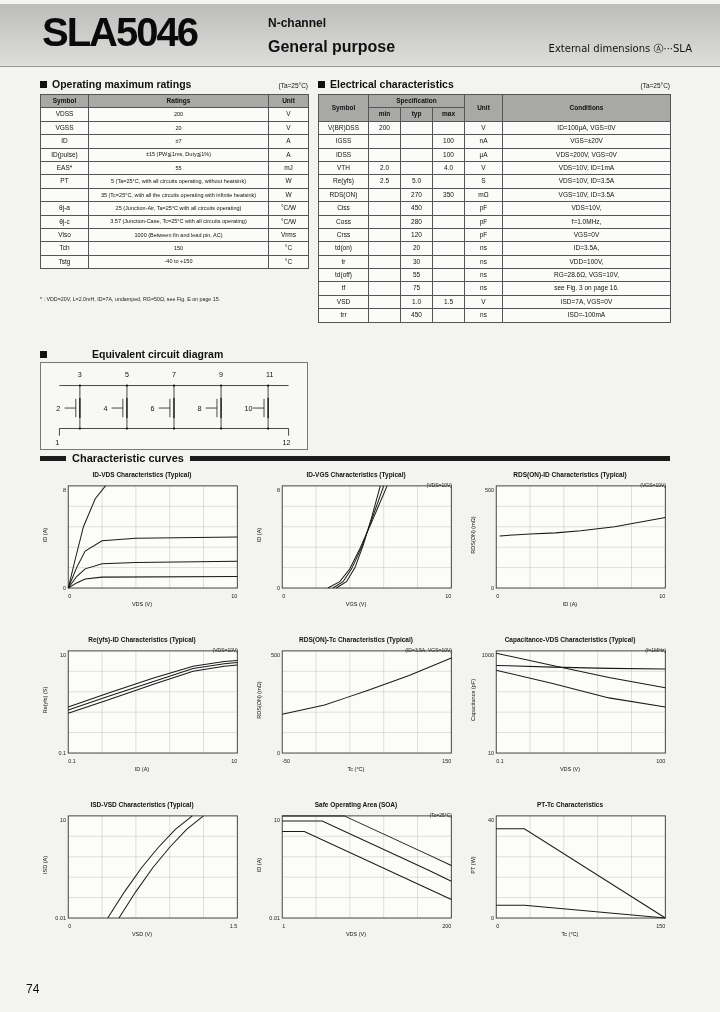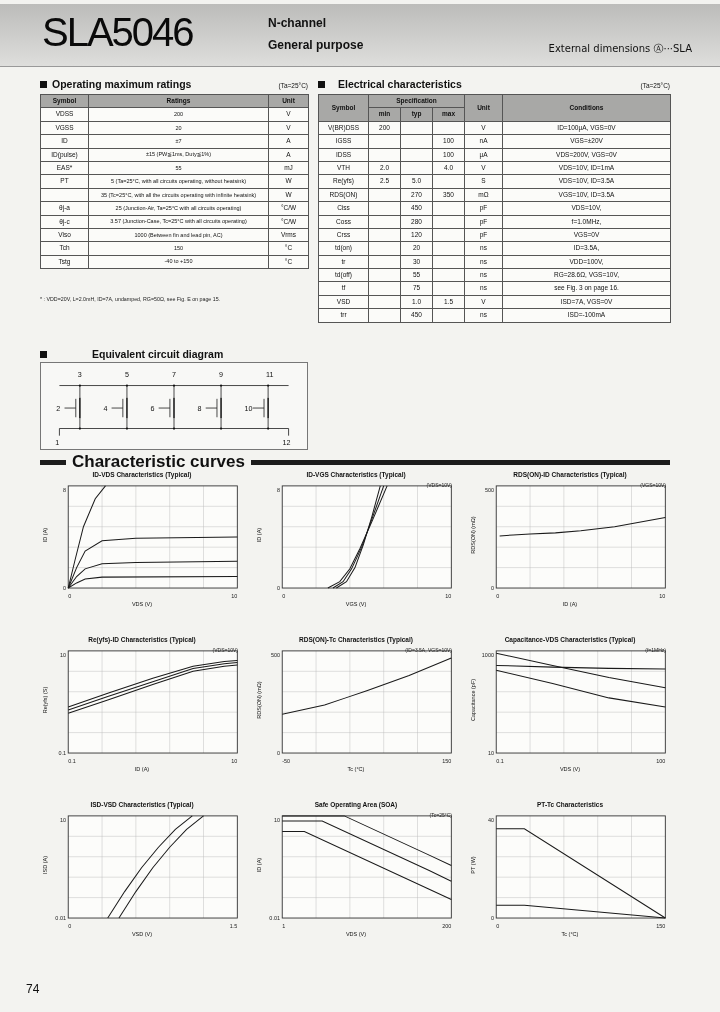--- a/index.html
+++ b/index.html
@@ -2,24 +2,24 @@
 <html><head>
 <meta charset="utf-8">
 <style>
   html,body{margin:0;padding:0;background:#d8d8d6;}
   .page{position:relative;width:720px;height:1012px;background:#f3f3f0;
         font-family:"Liberation Sans",sans-serif;color:#111;overflow:hidden;margin:0 auto;}
 
   
   .banner{position:absolute;left:0;top:4px;width:720px;height:62px;
           background:linear-gradient(#bcbcba,#dededc);border-bottom:1px solid #999;}
-  .part-number{position:absolute;left:42px;top:10px;font-size:40px;font-weight:normal;
+  .part-number{position:absolute;left:42px;top:10px;font-size:40px;font-weight:bold;
                letter-spacing:-2px;color:#0a0a0a;}
   .hdr-line1{position:absolute;left:268px;top:16px;font-size:12px;font-weight:bold;}
-  .hdr-line2{position:absolute;left:268px;top:38px;font-size:12px;font-weight:bold;}
+  .hdr-line2{position:absolute;left:268px;top:38px;font-size:16px;font-weight:bold;}
   .ext-dims{position:absolute;right:28px;top:42px;font-size:10px;
             font-family:"DejaVu Sans",sans-serif;margin-left:27px;}
 
   
   .sec-head{position:absolute;display:flex;align-items:baseline;font-size:10.5px;font-weight:bold;}
   .sq{display:inline-block;width:7px;height:7px;background:#111;margin-right:5px;align-self:center;}
   .tnote{margin-left:auto;font-size:6.5px;font-weight:normal;}
 
   
   table.tbl{border-collapse:collapse;table-layout:fixed;position:absolute;background:#fbfbf9;}
@@ -33,21 +33,21 @@
 
   
   .equiv-box{position:absolute;left:40px;top:362px;width:266px;height:86px;
              border:1px solid #777;background:#f8f8f6;}
   .equiv-box svg{display:block;width:100%;height:100%;}
   .equiv-box svg text{font-size:7px;fill:#111;}
 
   
   .curves-head{position:absolute;left:40px;top:452px;width:630px;display:flex;align-items:center;}
   .bar-short{width:26px;height:5px;background:#1c1c1c;margin-right:6px;}
-  .curves-title{font-size:17px;font-weight:bold;white-space:nowrap;}
+  .curves-title{font-size:11px;font-weight:bold;white-space:nowrap;}
   .bar-long{flex:1;height:5px;background:#1c1c1c;margin-left:6px;}
 
   .charts-grid{position:absolute;left:36px;top:470px;width:640px;
                display:grid;grid-template-columns:repeat(3,212px);grid-auto-rows:163px;gap:2px;}
   .chart{position:relative;}
   .c-title{text-align:center;font-size:6.5px;font-weight:bold;height:10px;line-height:10px;}
   .c-note{position:absolute;right:10px;top:12px;font-size:5px;color:#222;}
   .chart svg{display:block;width:202px;height:123px;margin:0 auto;}
   .c-xlab{text-align:center;font-size:5.5px;margin-top:-2px;}
   .c-ylab{position:absolute;left:-36px;top:62px;width:90px;text-align:center;
@@ -142,21 +142,21 @@
         </tr>
         <tr>
           <td>Tstg</td>
           <td>-40 to +150</td>
           <td>°C</td>
         </tr>
       </tbody>
   </table>
   <div class="footnote">* : VDD=20V, L=2.0mH, ID=7A, undamped, RG=50Ω, see Fig. E on page 15.</div>
 
-  <div class="sec-head" style="left:318px;top:78px;width:352px;gap:8px;">
+  <div class="sec-head" style="left:318px;top:78px;width:352px;">
     <span class="sq"></span>
     <span>Electrical characteristics</span>
     <span class="tnote">(Ta=25°C)</span>
   </div>
   <table class="tbl elec">
     <colgroup>
       <col style="width:50px">
         <col style="width:32px">
         <col style="width:32px">
       <col style="width:32px">

